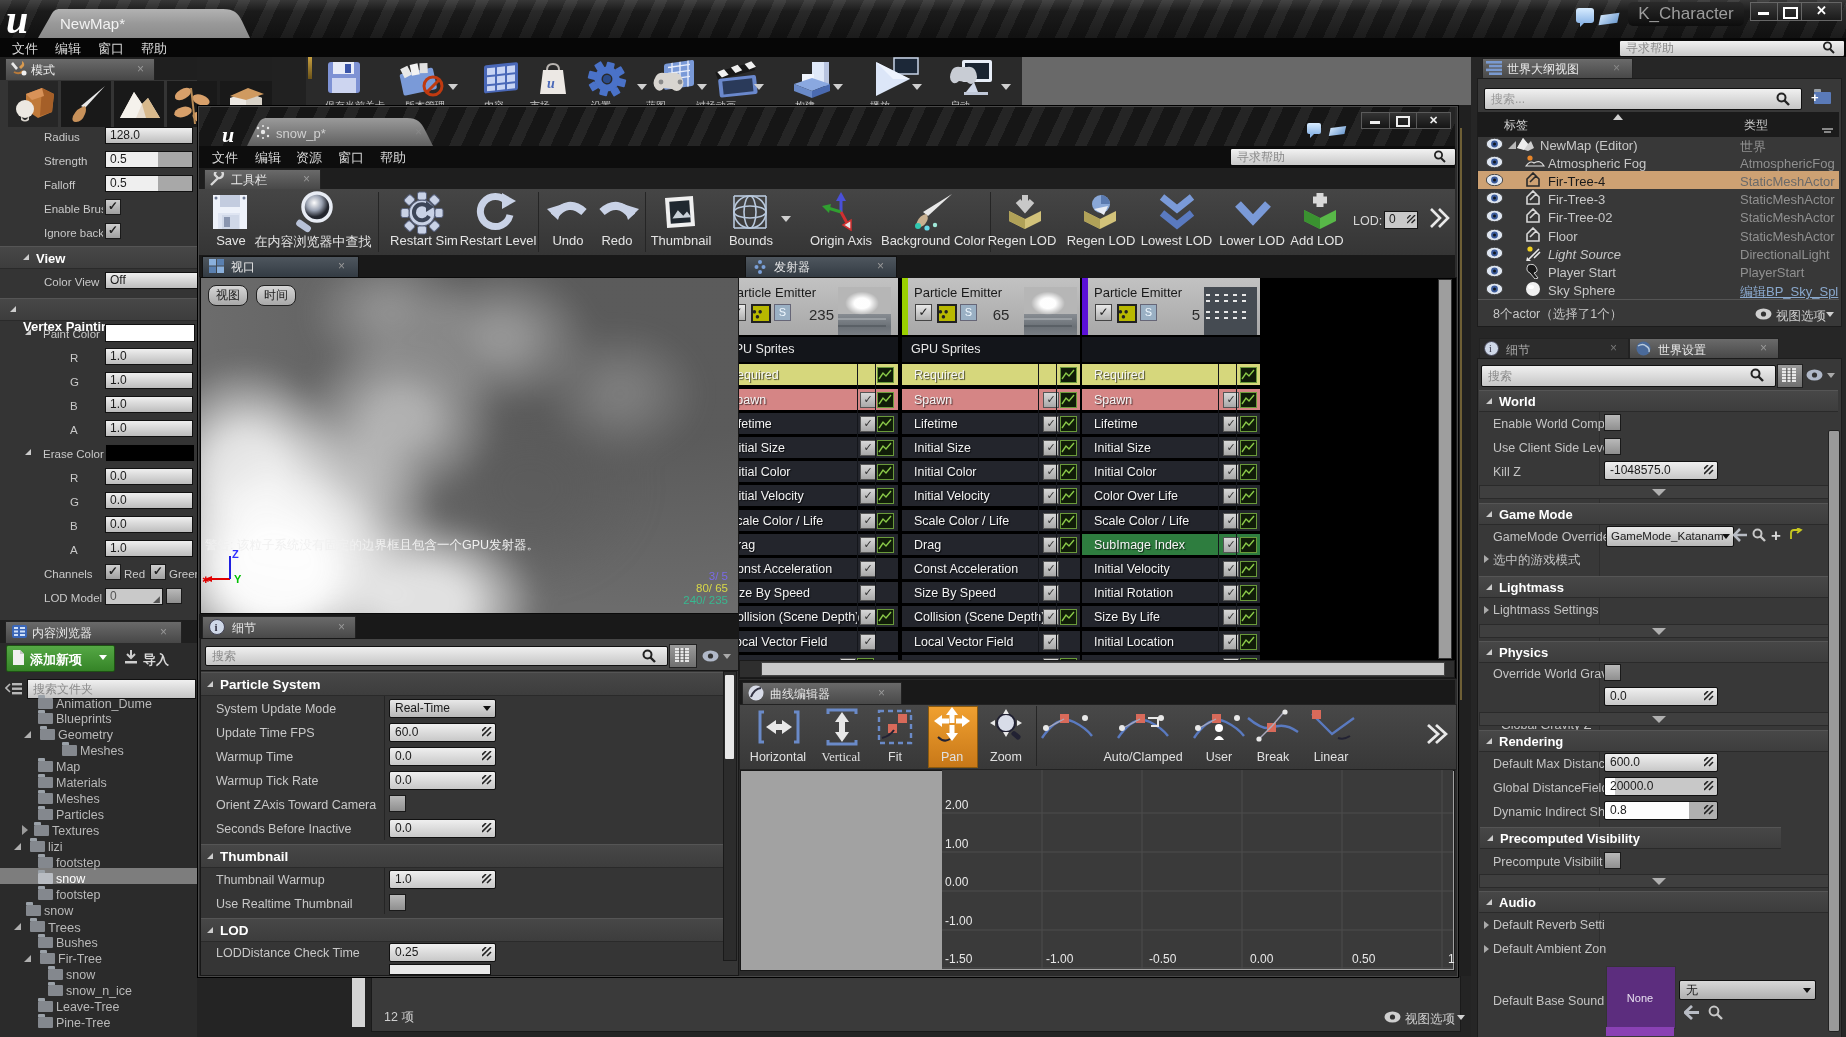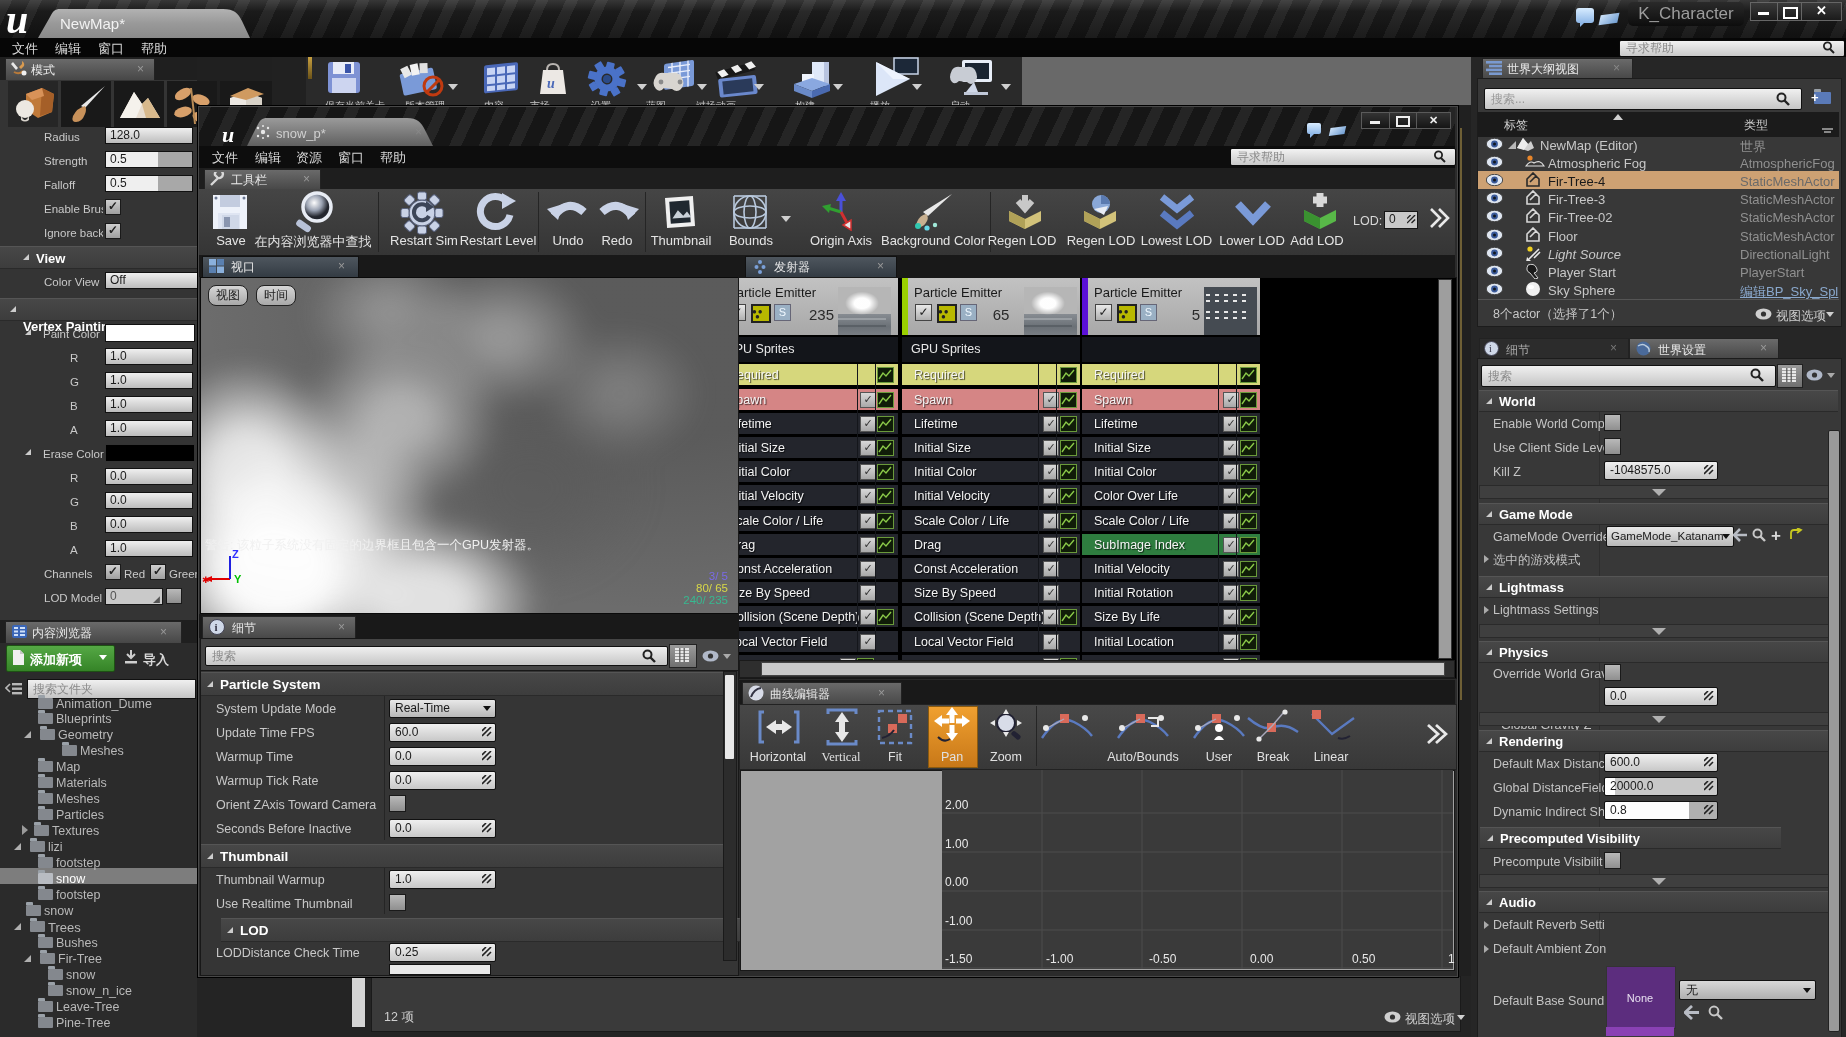--- a/index.html
+++ b/index.html
@@ -970,21 +970,21 @@
 <div class="ab hdrw" style="left:201px;top:844px;width:535px;height:22px;font-size:13.5px;">
           <span style="position:absolute;left:6px;top:8px;width:0;height:0;border-bottom:6px solid #ccc;border-left:6px solid transparent;"></span>
           <span style="position:absolute;left:19px;top:4px;">Thumbnail</span>
         </div>
 <div class="ab" style="left:216px;top:873px;font-size:12.5px;color:#c8c8c8;">Thumbnail Warmup</div>
         <div class="ab" style="left:389px;top:870px;width:100px;height:17px;background:linear-gradient(#efefef,#c8c8c8);border:1px solid #111;border-radius:2px;color:#1a1a1a;font-size:12px;line-height:17px;padding-left:5px;">1.0<svg style="position:absolute;right:3px;top:3px;" width="10" height="10" viewBox="0 0 10 10">
             <path d="M0,4 L4,0 M0,9 L9,0 M5,9 L9,5" stroke="#222" stroke-width="1.6"></path>
           </svg></div>
 <div class="ab" style="left:216px;top:897px;font-size:12.5px;color:#c8c8c8;">Use Realtime Thumbnail</div>
         <div class="ab chk0" style="left:389px;top:894px;width:15px;height:15px;"></div>
-<div class="ab hdrw" style="left:201px;top:918px;width:535px;height:22px;font-size:13.5px;margin-left:20px;">
+<div class="ab hdrw" style="left:201px;top:918px;width:535px;height:22px;font-size:13.5px;">
           <span style="position:absolute;left:6px;top:8px;width:0;height:0;border-bottom:6px solid #ccc;border-left:6px solid transparent;"></span>
           <span style="position:absolute;left:19px;top:4px;">LOD</span>
         </div>
 <div class="ab" style="left:216px;top:946px;font-size:12.5px;color:#c8c8c8;">LODDistance Check Time</div>
         <div class="ab" style="left:389px;top:943px;width:100px;height:17px;background:linear-gradient(#efefef,#c8c8c8);border:1px solid #111;border-radius:2px;color:#1a1a1a;font-size:12px;line-height:17px;padding-left:5px;">0.25<svg style="position:absolute;right:3px;top:3px;" width="10" height="10" viewBox="0 0 10 10">
             <path d="M0,4 L4,0 M0,9 L9,0 M5,9 L9,5" stroke="#222" stroke-width="1.6"></path>
           </svg></div>
 <div class="ab" style="left:723px;top:671px;width:12px;height:288px;background:#2c2c2c;border:1px solid #1a1a1a;"></div>
 <div class="ab" style="left:725px;top:675px;width:9px;height:84px;background:#e8e8e8;border-radius:1px;"></div>
 <div class="ab" style="left:389px;top:964px;width:100px;height:9px;background:#e8e8e8;border:1px solid #111;overflow:hidden;"></div>
@@ -1344,21 +1344,21 @@
         </svg>
 <div class="ab" style="left:1037px;top:750px;width:60px;text-align:center;font-size:12.5px;color:#e0e0e0;margin-top:38px;">Auto</div>
 <svg class="ab" style="left:1116px;top:708px;" width="54" height="38" viewBox="0 0 54 38">
           <path d="M2,30 Q18,6 34,14 Q46,20 52,28" stroke="#5a7ac0" stroke-width="2.4" fill="none"></path>
           <rect x="20" y="6" width="9" height="9" fill="#d86a5a"></rect>
           <circle cx="45" cy="10" r="3" fill="#e8e8e8"></circle>
           <circle cx="6" cy="20" r="3" fill="#e8e8e8"></circle>
           <line x1="9" y1="19" x2="24" y2="11" stroke="#aab" stroke-width="1.4"></line>
           <path d="M32,10 h10 v8 h-7" stroke="#e8e8e8" stroke-width="2" fill="none"></path>
         </svg>
-<div class="ab" style="left:1088px;top:750px;width:110px;text-align:center;font-size:12.5px;color:#e0e0e0;">Auto/Bounds</div>
+<div class="ab" style="left:1088px;top:750px;width:110px;text-align:center;font-size:12.5px;color:#e0e0e0;">Auto/Clamped</div>
 <svg class="ab" style="left:1192px;top:708px;" width="54" height="38" viewBox="0 0 54 38">
           <path d="M2,30 Q18,6 34,14 Q46,20 52,28" stroke="#5a7ac0" stroke-width="2.4" fill="none"></path>
           <rect x="20" y="6" width="9" height="9" fill="#d86a5a"></rect>
           <circle cx="45" cy="10" r="3" fill="#e8e8e8"></circle>
           <circle cx="6" cy="20" r="3" fill="#e8e8e8"></circle>
           <line x1="9" y1="19" x2="24" y2="11" stroke="#aab" stroke-width="1.4"></line>
           <circle cx="27" cy="20" r="4" fill="#fff"></circle>
           <path d="M22,32 q5,-8 10,0 Z" fill="#fff"></path>
         </svg>
 <div class="ab" style="left:1189px;top:750px;width:60px;text-align:center;font-size:12.5px;color:#e0e0e0;">User</div>

